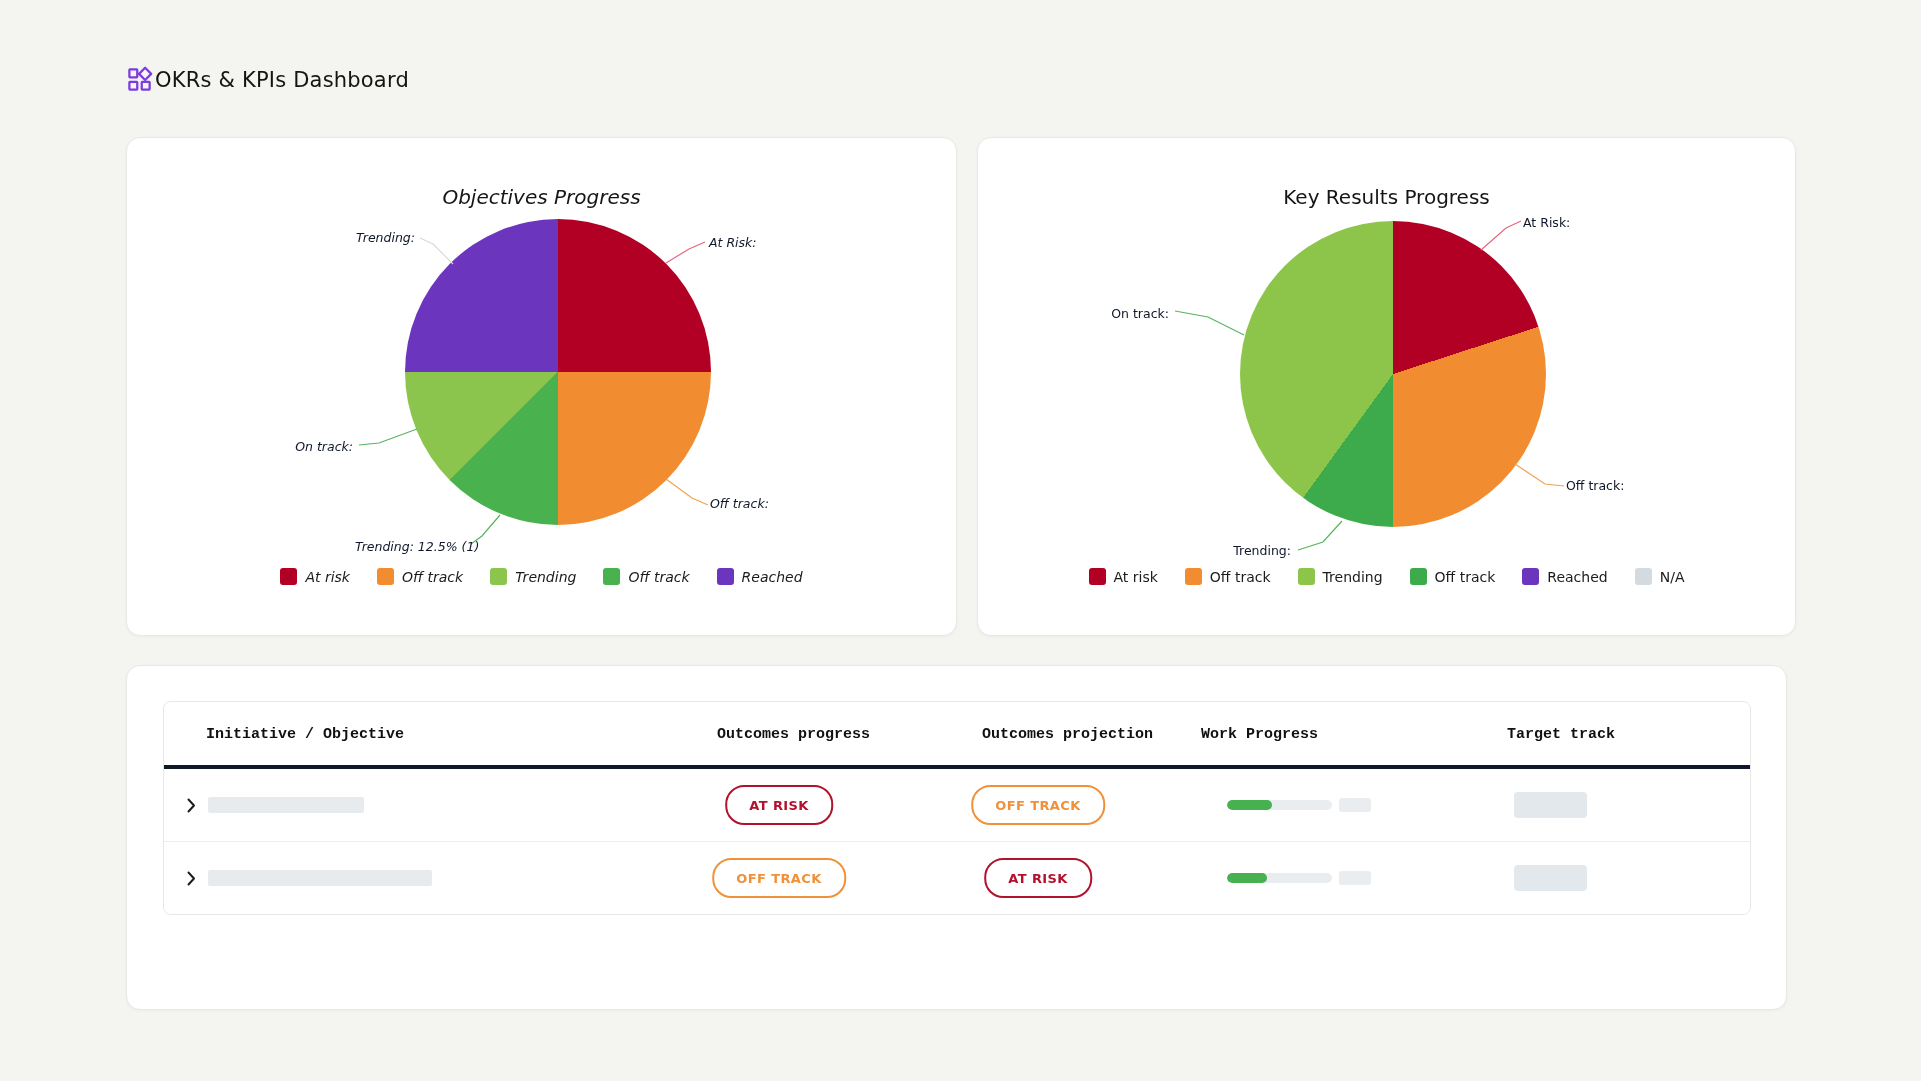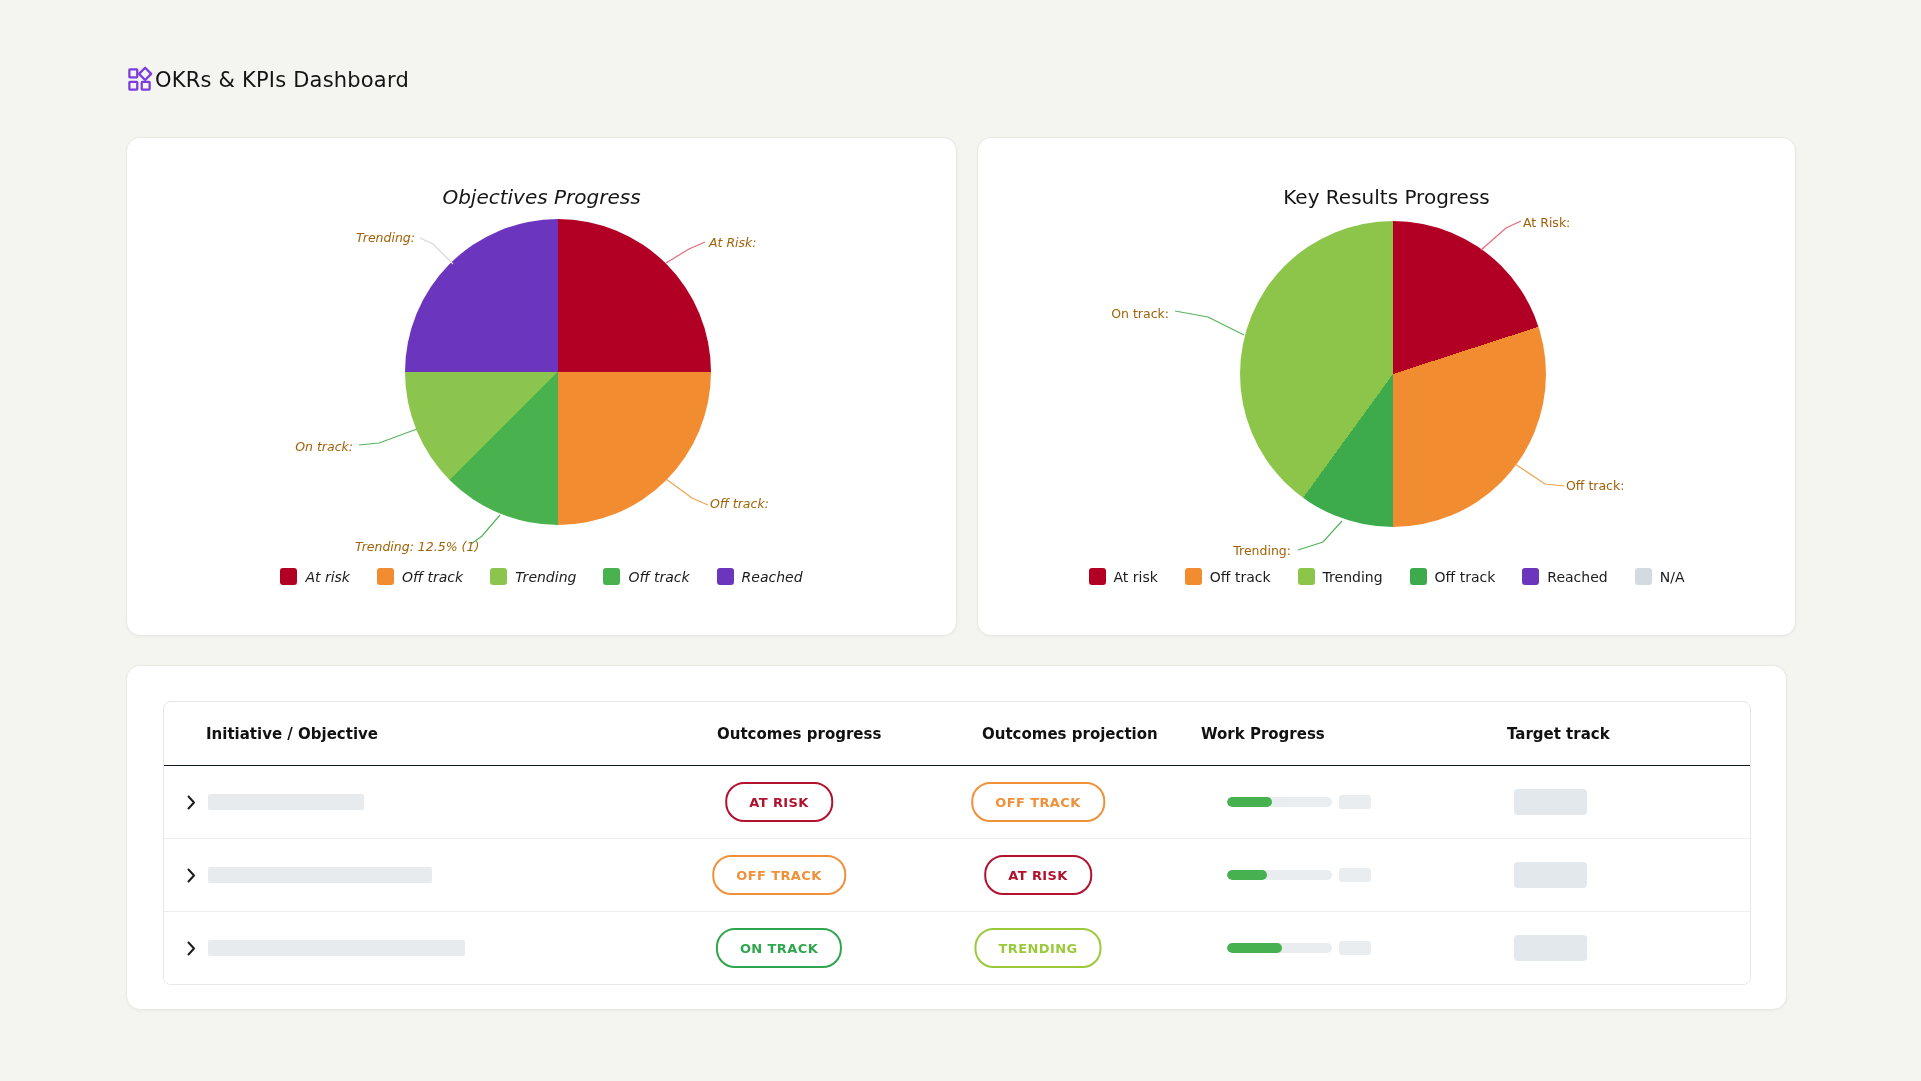--- a/index.html
+++ b/index.html
@@ -16,30 +16,30 @@
         box-shadow:0 1px 3px rgba(20,20,20,.04);}
   #chart-card-0{left:126px;top:137px;width:829px;height:497px;font-style:italic;}
   #chart-card-1{left:977px;top:137px;width:817px;height:497px;}
   #table-card  {left:126px;top:665px;width:1659px;height:343px;}
 
   .chart-title{position:absolute;top:30px;left:0;right:0;text-align:center;
                font-size:20px;font-weight:500;color:#151515;}
   .chart-area{position:absolute;inset:0;}
   .pie{position:absolute;border-radius:50%;}
   .leaders{position:absolute;inset:0;width:100%;height:100%;pointer-events:none;}
-  .callout{position:absolute;font-size:12.5px;color:#a16207;white-space:nowrap;}
+  .callout{position:absolute;font-size:12.5px;color:#0f172a;white-space:nowrap;}
   .legend{position:absolute;left:0;right:0;top:430px;display:flex;justify-content:center;
           align-items:center;gap:27px;}
   .legend-item{display:flex;align-items:center;gap:8px;font-size:14px;color:#1b1b1b;cursor:pointer;}
   .swatch{width:17px;height:17px;border-radius:3px;flex:none;}
 
   
   .tbl{position:absolute;left:36px;top:35px;width:1586px;background:#fff;
        border:1px solid #E7E7E3;border-radius:8px;overflow:hidden;}
-  .thead{position:relative;height:63px;border-bottom:1px solid #0f172a;}
+  .thead{position:relative;height:63px;border-bottom:4px solid #0f172a;font-family:Liberation Mono, monospace;}
   .th{position:absolute;top:50%;transform:translateY(-50%);font-size:15px;font-weight:700;color:#111;}
   .trow{position:relative;height:72px;background:#fff;}
   .trow + .trow{border-top:1px solid #EDEDEB;}
   .chev{position:absolute;left:23px;top:50%;transform:translateY(-50%);width:12px;height:16px;
         background:none;border:none;padding:0;cursor:pointer;display:flex;align-items:center;}
   .ph{position:absolute;left:44px;top:50%;transform:translateY(-50%);height:16px;
       background:#E8EBEE;border-radius:2px;}
   .badge{position:absolute;top:50%;transform:translate(-50%,-50%);height:36px;padding:0 22px;
          display:inline-flex;align-items:center;justify-content:center;background:#fff;
          border:2px solid;border-radius:19px;font-size:13px;font-weight:700;letter-spacing:.4px;
@@ -186,32 +186,17 @@
             </button>
             <div class="ph" style="width: 224px;"></div>
             <span class="badge" style="left: 615px; color: rgb(240, 145, 58); border-color: rgb(240, 145, 58);">OFF TRACK</span>
             <span class="badge" style="left: 874px; color: rgb(177, 18, 46); border-color: rgb(177, 18, 46);">AT RISK</span>
             <div class="pbar">
               <div class="pfill" style="width: 40px; background: rgb(70, 177, 78);"></div>
             </div>
             <div class="prect"></div>
             <div class="tpill"></div>
           </div>
-          <div class="trow">
-            <button class="chev">
-              <svg width="9" height="15" viewBox="0 0 9 15" fill="none">
-                <polyline points="1.5,1.5 7,7.5 1.5,13.5" stroke="#1d1d1d" stroke-width="2" stroke-linecap="round" stroke-linejoin="round"></polyline>
-              </svg>
-            </button>
-            <div class="ph" style="width: 257px;"></div>
-            <span class="badge" style="left: 615px; color: rgb(47, 166, 77); border-color: rgb(47, 166, 77);">ON TRACK</span>
-            <span class="badge" style="left: 874px; color: rgb(154, 202, 59); border-color: rgb(154, 202, 59);">TRENDING</span>
-            <div class="pbar">
-              <div class="pfill" style="width: 55px; background: rgb(70, 177, 78);"></div>
-            </div>
-            <div class="prect"></div>
-            <div class="tpill"></div>
-          </div>
         </div>
     </div>
   </section>
 
 </div>
 
 </body></html>

